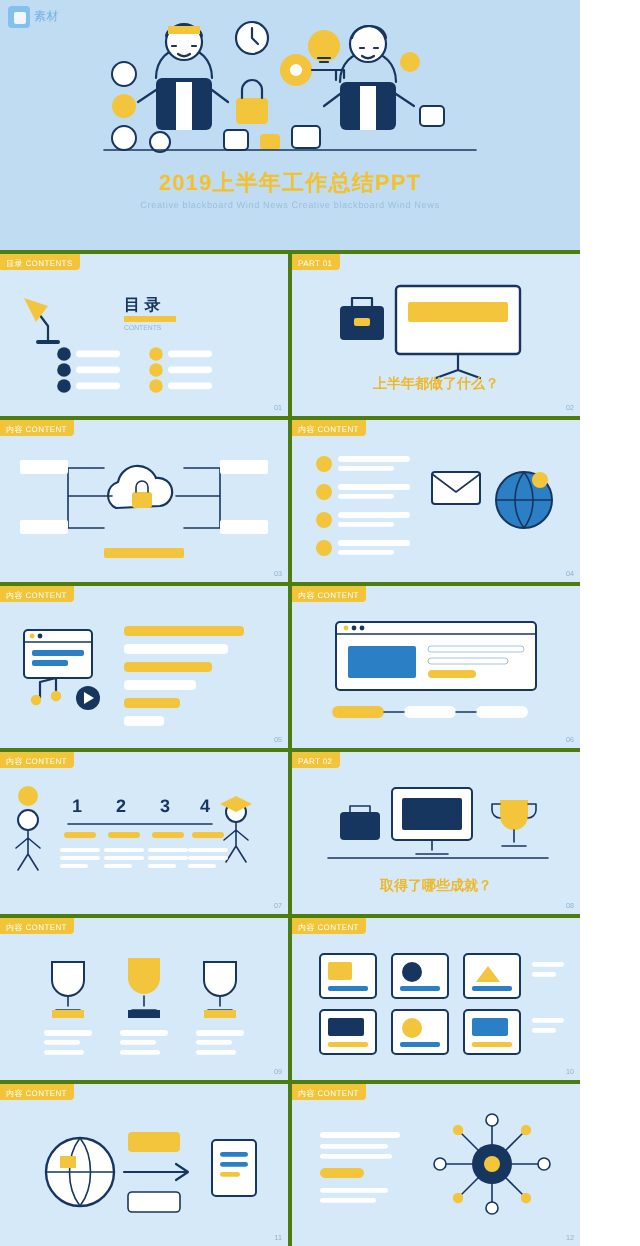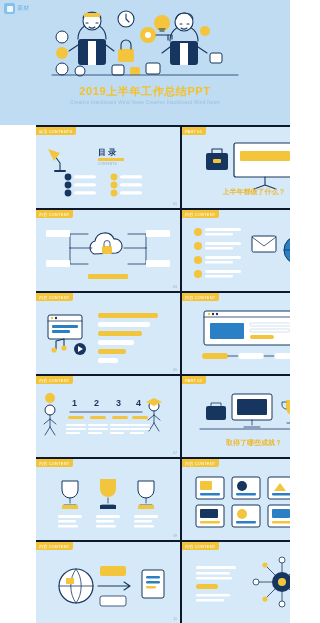--- a/index.html
+++ b/index.html
@@ -54,22 +54,21 @@
     color: #9bbfdb;
     font-size: 4.6px;
     letter-spacing: .3px;
   }
   
   .grid {
     display: grid;
     grid-template-columns: 1fr 1fr;
     gap: 2px;
     padding: 2px 0 0 0;
-    background: #0f172a;
-    margin-left: 36px;
+    background: #4d7c0f;
   }
   .slide {
     position: relative;
     width: 144px; height: 81px;
     background: #d6e9f8;
     overflow: hidden;
   }
   .tag {
     position: absolute; left: 0; top: 0;
     background: #f2c43a;

